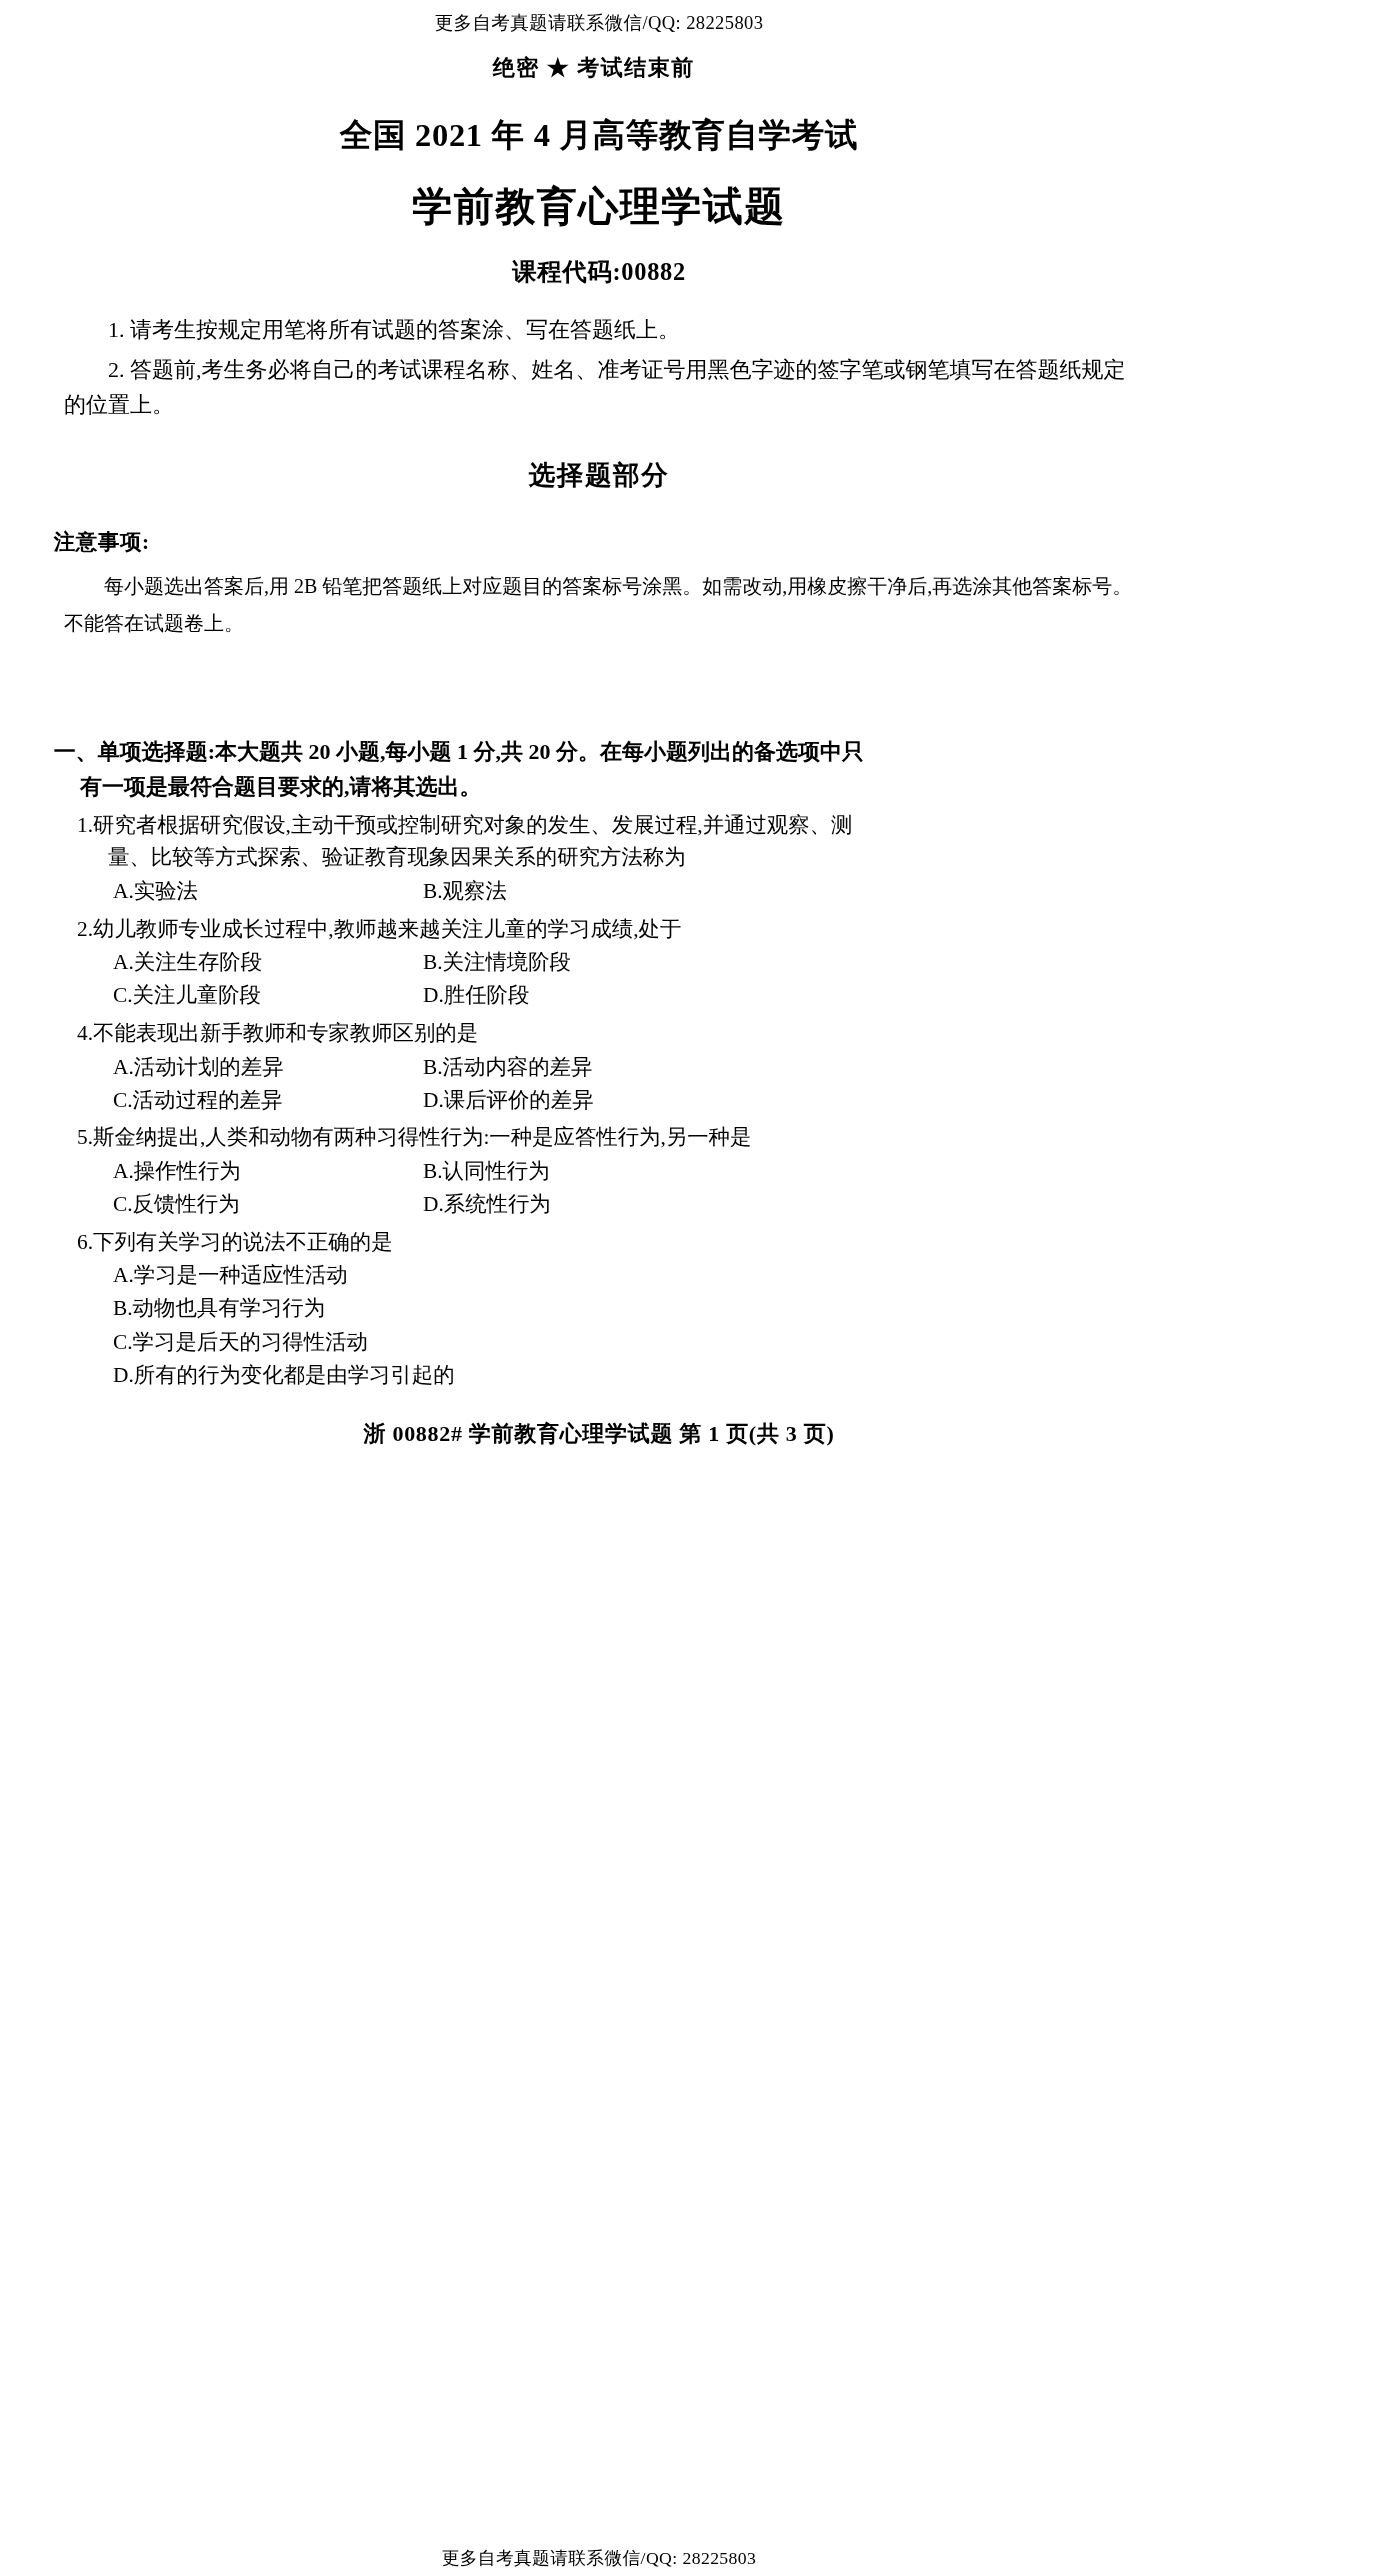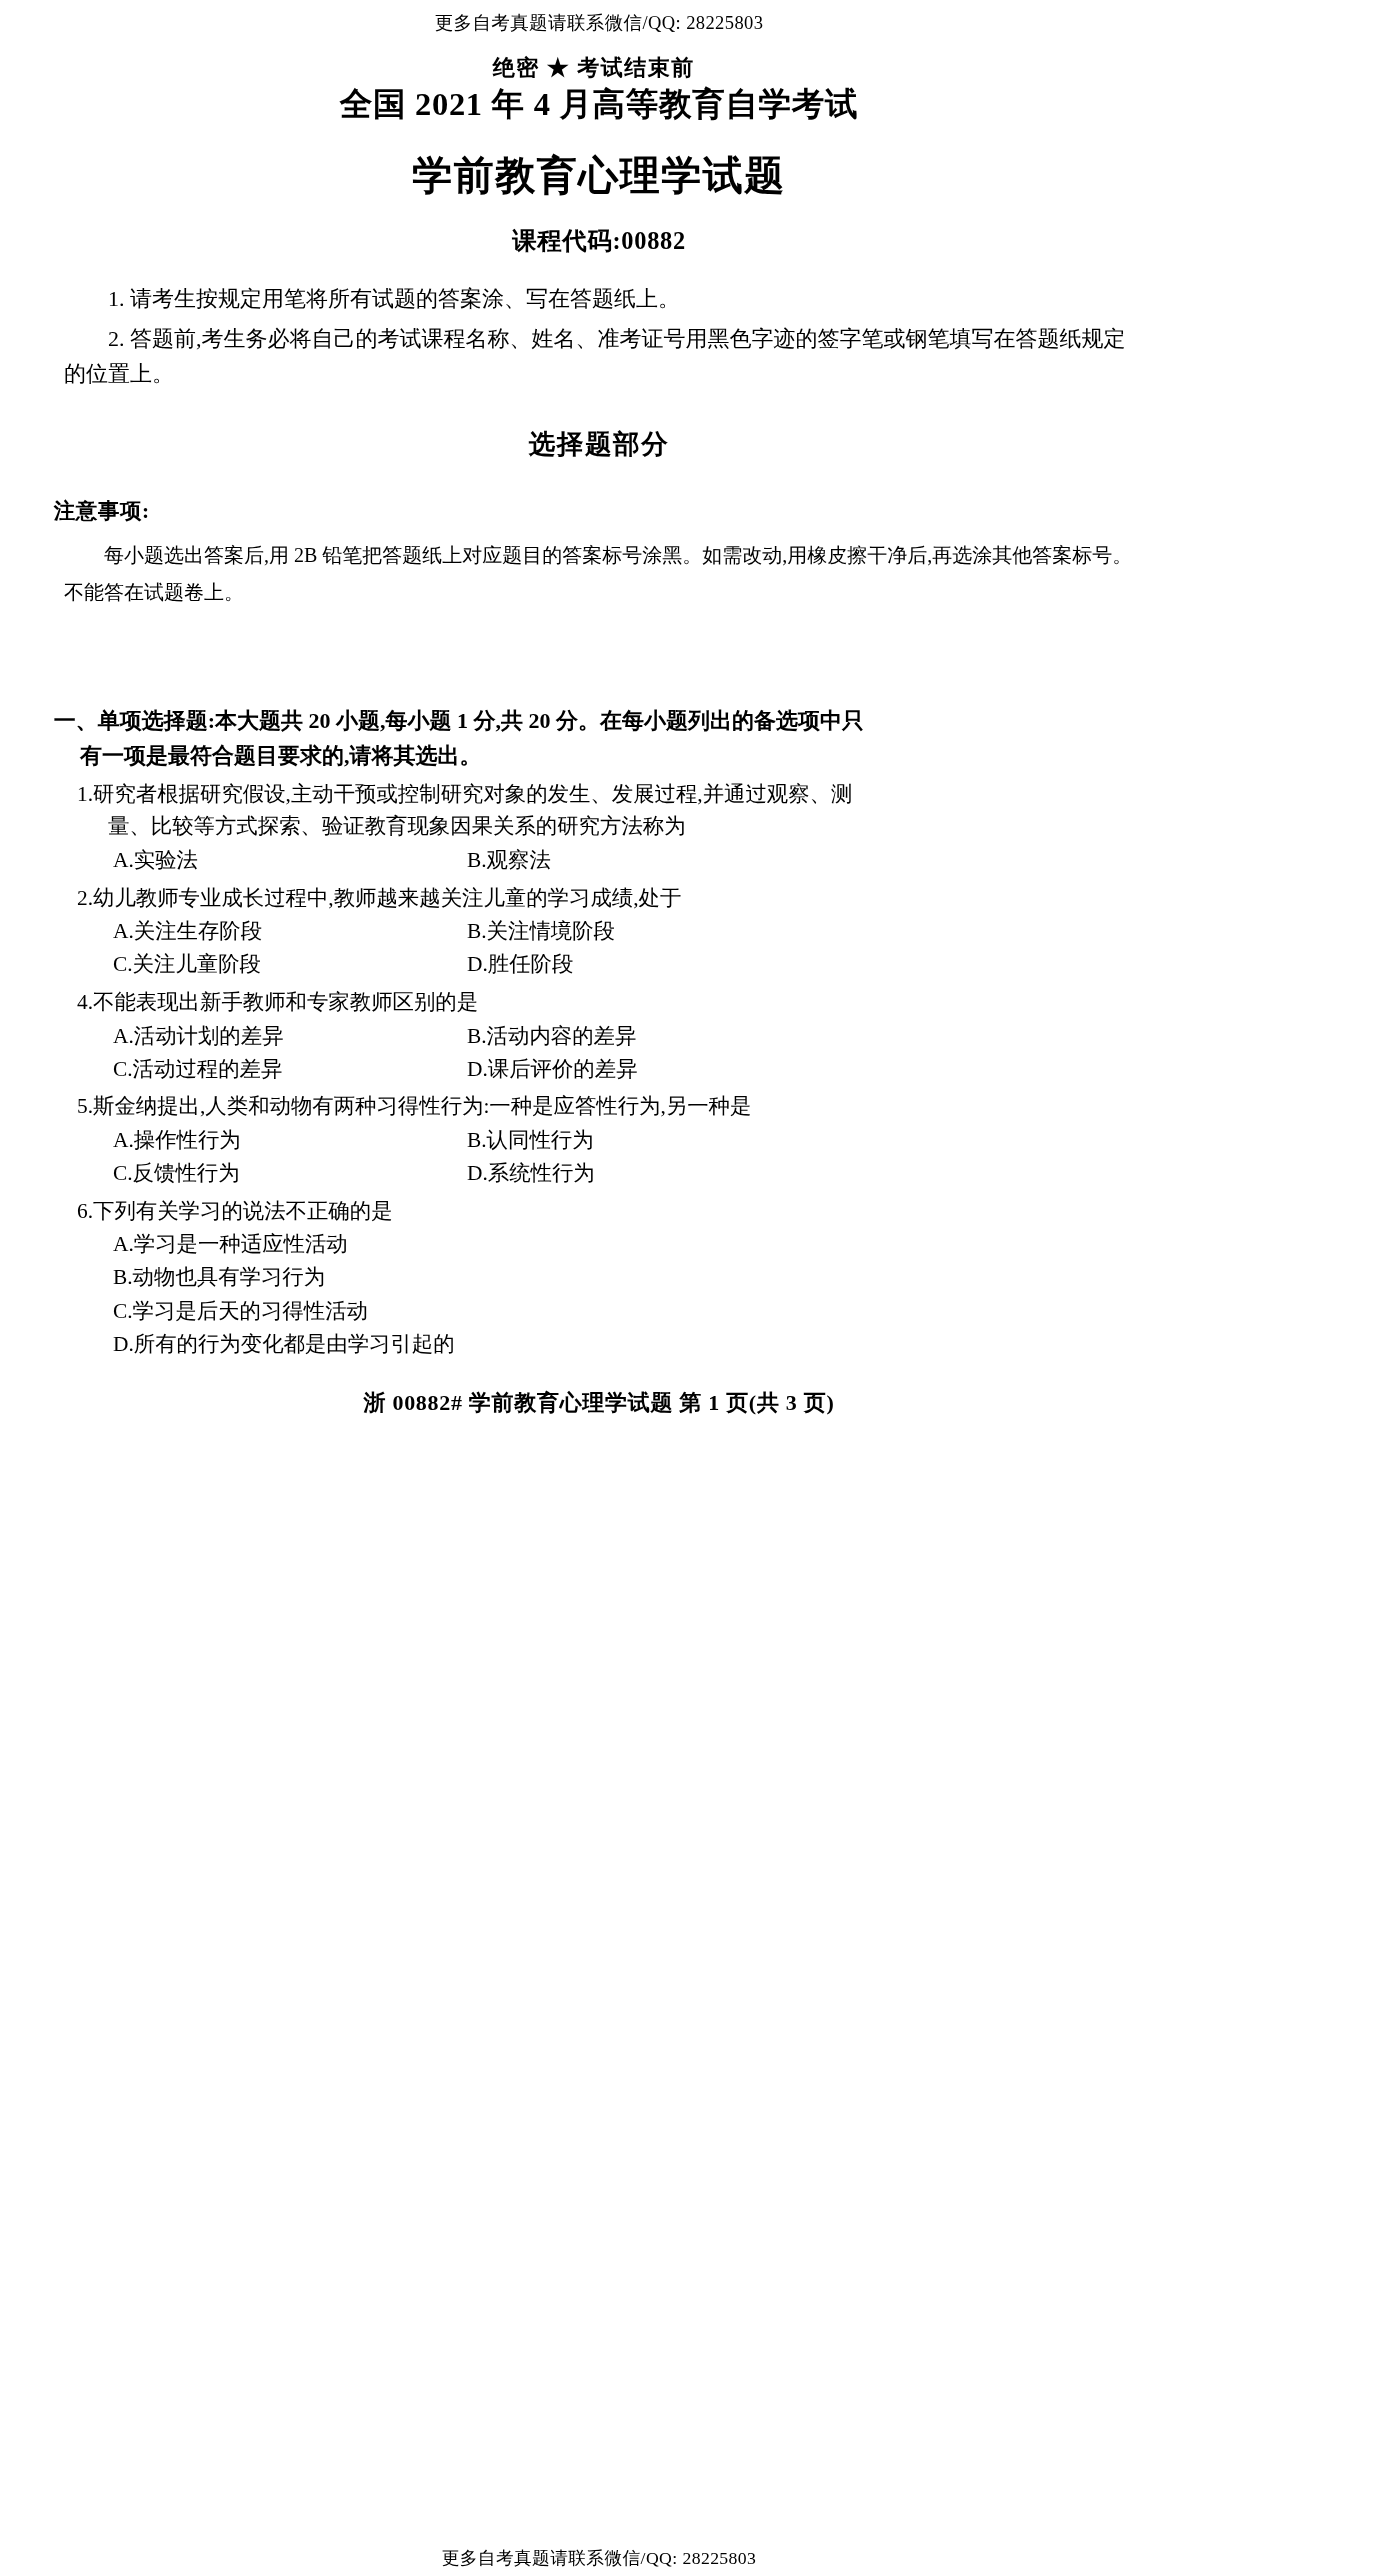--- a/index.html
+++ b/index.html
@@ -42,20 +42,21 @@
     font-weight: bold;
     margin-top: 17.7px;
     margin-left: -10.3px;
     letter-spacing: 1.5px;
     text-align: center;
   }
   .title-main {
     text-align: center;
     font-size: 32.5px;
     font-weight: bold;
+    margin-top: 31px;
     letter-spacing: 0.7px;
   }
   .title-sub {
     text-align: center;
     font-size: 40px;
     font-weight: bold;
     margin-top: 20.7px;
     letter-spacing: 1.5px;
   }
   .course-code {
@@ -135,21 +136,20 @@
     text-indent: 0;
     padding-left: 3px;
   }
   .opts {
     margin-top: 1.5px;
   }
   .opt-row {
     display: flex;
     padding-left: 49px;
     line-height: 1.55;
-    gap: 44px;
   }
   .opt-row .opt {
     width: 310px;
     flex: 0 0 310px;
   }
   .opt-row .opt.full {
     width: auto;
     flex: 0 0 auto;
   }
   .footer {

